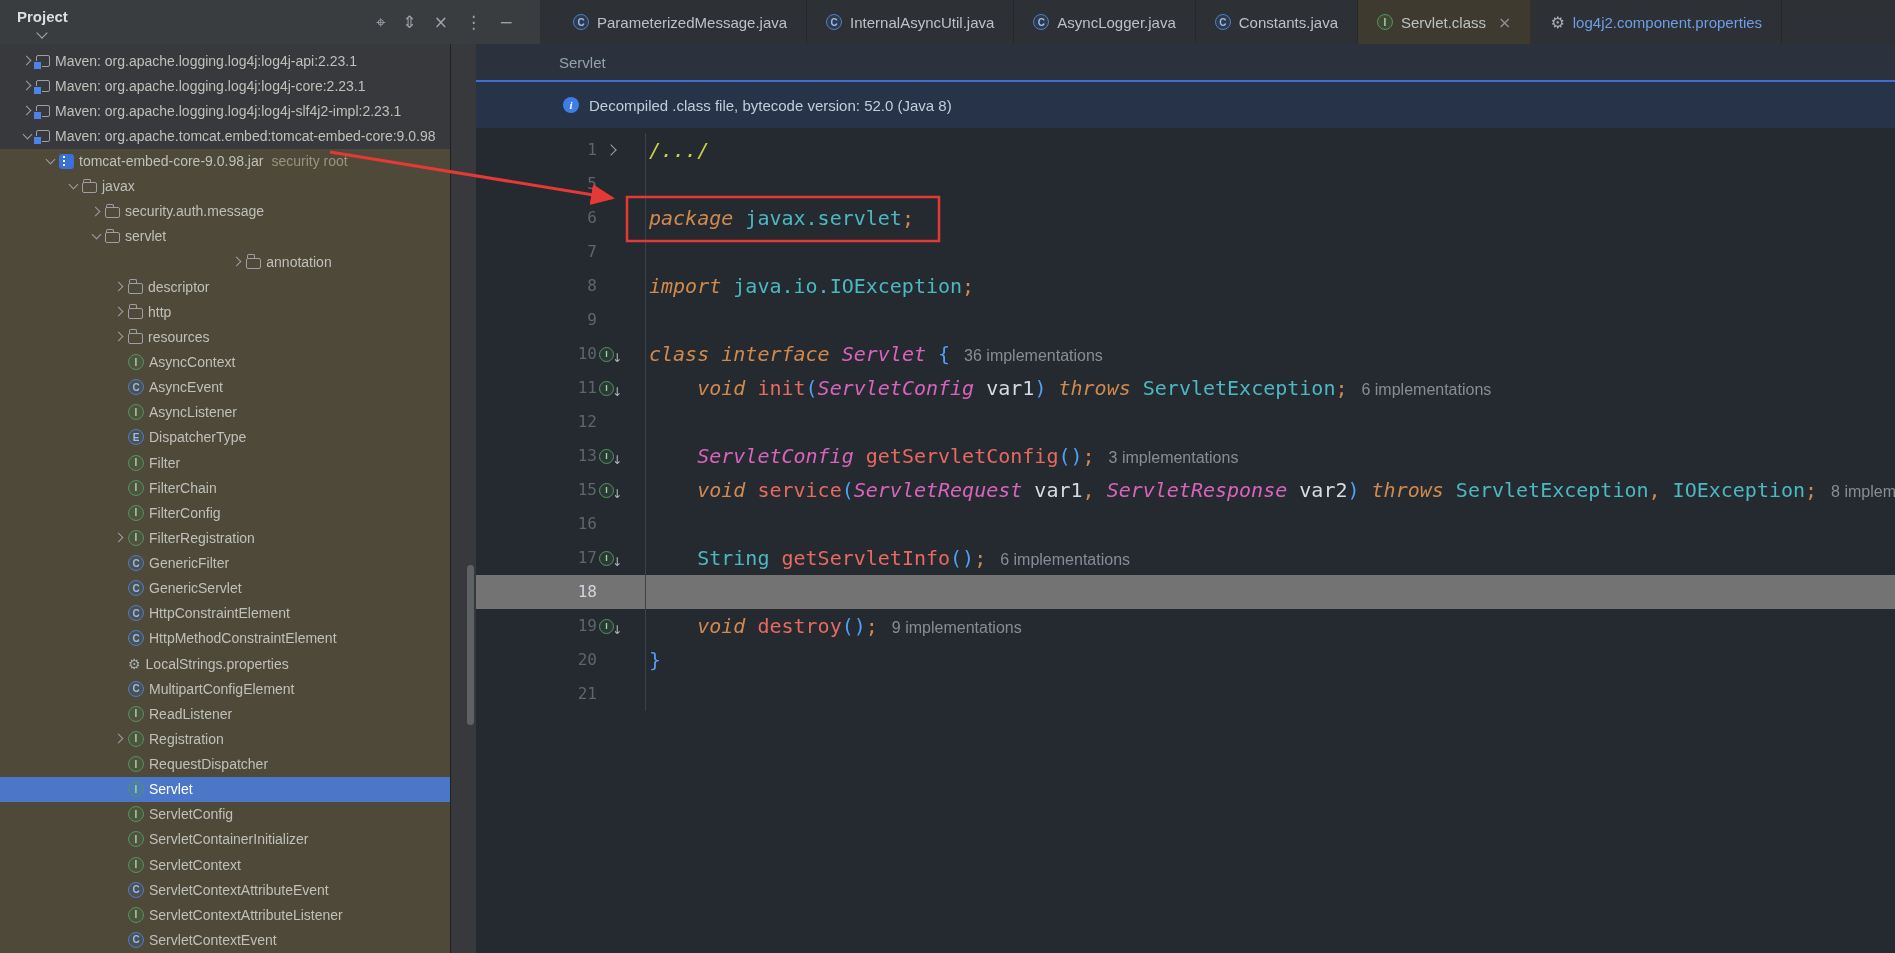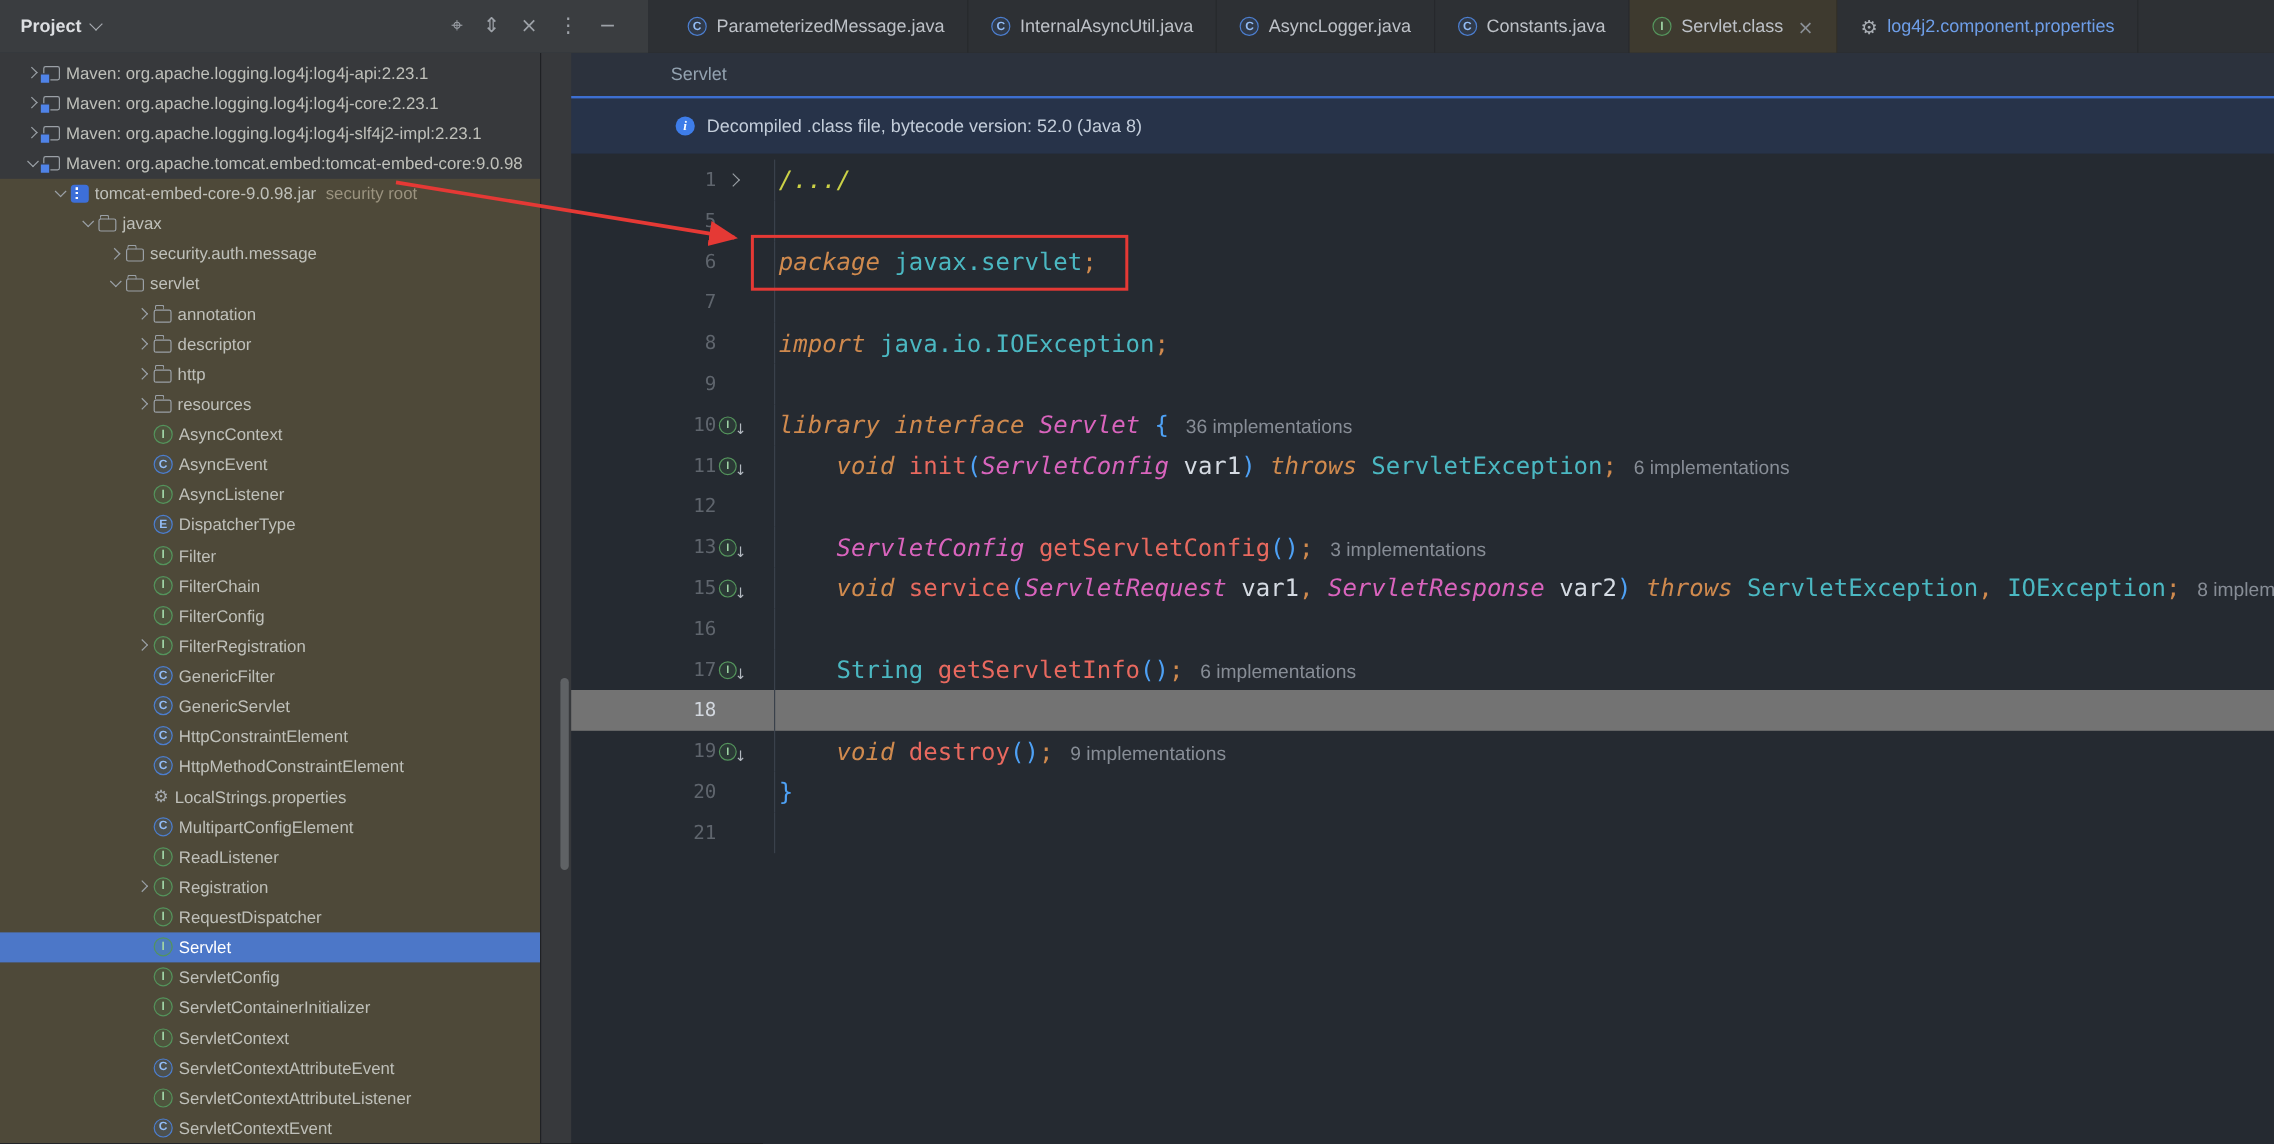--- a/index.html
+++ b/index.html
@@ -6,21 +6,21 @@
   html,body { background:#1b1d1f; }
   #page {
     position:relative; width:1895px; height:953px; overflow:hidden;
     background:#252a31; font-family:"Liberation Sans", sans-serif;
     -webkit-font-smoothing:antialiased;
   }
 
   
   .topbar { position:absolute; left:0; top:0; width:1895px; height:44px; display:flex; z-index:5; }
   .topbar-left { width:540px; height:44px; background:#3a3d40; position:relative; display:flex; align-items:center; flex:none; }
-  .panel-title { margin-left:17px; display:flex; align-items:center; gap:8px; color:#dcdee1; font-size:15px; font-weight:bold; }
+  .panel-title { margin-left:17px; display:flex; align-items:center; gap:8px; color:#dcdee1; font-size:15px; font-weight:bold;flex-direction:column; }
   .pt-chev { width:8px; height:8px; border-right:1.6px solid #a7abb0; border-bottom:1.6px solid #a7abb0; transform:rotate(45deg); margin-top:-4px; }
   .header-icons { position:absolute; left:376px; top:0; height:44px; display:flex; align-items:center; gap:17px; }
   .hicon { color:#9da2a8; font-size:17px; line-height:1; cursor:default; font-family:"DejaVu Sans", sans-serif; }
   .tabs { flex:1; background:#2d3034; display:flex; align-items:stretch; padding-left:14px; overflow:hidden; }
   .tab { display:flex; align-items:center; gap:8px; padding:0 19px; font-size:15px; color:#bdc1c7; border-right:1px solid rgba(0,0,0,.15); white-space:nowrap; }
   .tab.active { background:#3e3a2f; }
   .tab .tab-close { color:#8b9096; font-size:16px; margin-left:4px; font-family:"DejaVu Sans", sans-serif; }
   .tab.label-blue .tab-label { color:#6e9ee8; }
   .icon-gear { color:#a8adb3; font-size:16px; font-family:"DejaVu Sans", sans-serif; }
 
@@ -174,21 +174,21 @@
         <div class="trow" style="padding-left: 87px;">
           <span class="chev closed"></span>
           <span class="icon-folder"></span>
           <span class="tlabel">security.auth.message</span>
         </div>
         <div class="trow" style="padding-left: 87px;">
           <span class="chev open"></span>
           <span class="icon-folder"></span>
           <span class="tlabel">servlet</span>
         </div>
-        <div class="trow" style="padding-left: 110px;">
+        <div class="trow" style="padding-left: 110px; justify-content: center;">
           <span class="chev closed"></span>
           <span class="icon-folder"></span>
           <span class="tlabel">annotation</span>
         </div>
         <div class="trow" style="padding-left: 110px;">
           <span class="chev closed"></span>
           <span class="icon-folder"></span>
           <span class="tlabel">descriptor</span>
         </div>
         <div class="trow" style="padding-left: 110px;">
@@ -377,21 +377,21 @@
         <div class="cline">
           <div class="gutter">
             <span class="lnum">10</span>
             <span class="gslot">
               <span class="gmark">
                 <span class="cicon ci-int">I</span>
                 <span class="garrow">↓</span>
               </span>
             </span>
           </div>
-          <div class="ctext"><span class="tk-k">library</span><span class="tk-w"> </span><span class="tk-k">interface</span><span class="tk-w"> </span><span class="tk-p">Servlet</span><span class="tk-w"> </span><span class="tk-b">{</span><span class="inlay">36 implementations</span></div>
+          <div class="ctext"><span class="tk-k">class</span><span class="tk-w"> </span><span class="tk-k">interface</span><span class="tk-w"> </span><span class="tk-p">Servlet</span><span class="tk-w"> </span><span class="tk-b">{</span><span class="inlay">36 implementations</span></div>
         </div>
         <div class="cline">
           <div class="gutter">
             <span class="lnum">11</span>
             <span class="gslot">
               <span class="gmark">
                 <span class="cicon ci-int">I</span>
                 <span class="garrow">↓</span>
               </span>
             </span>

